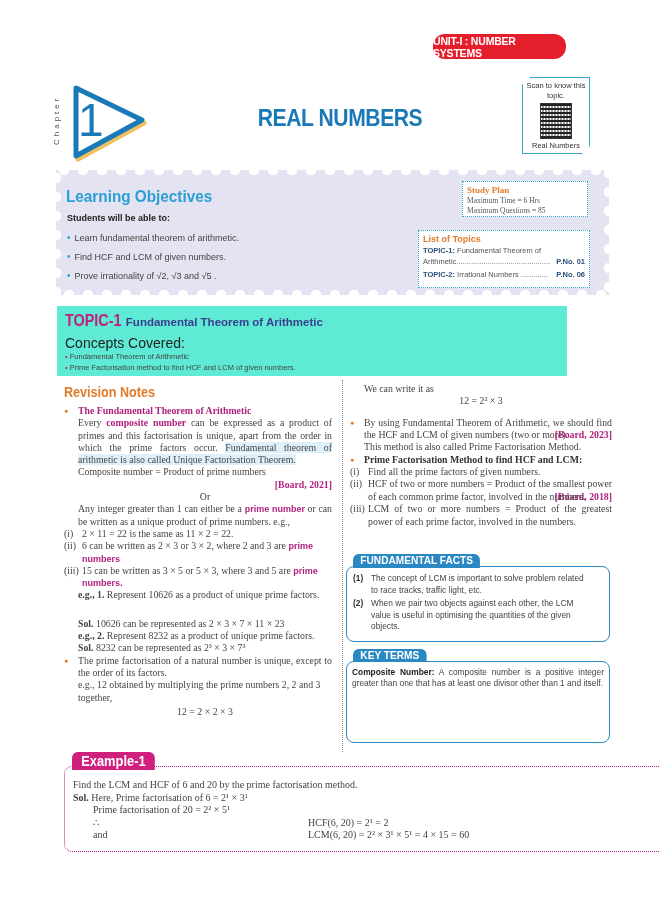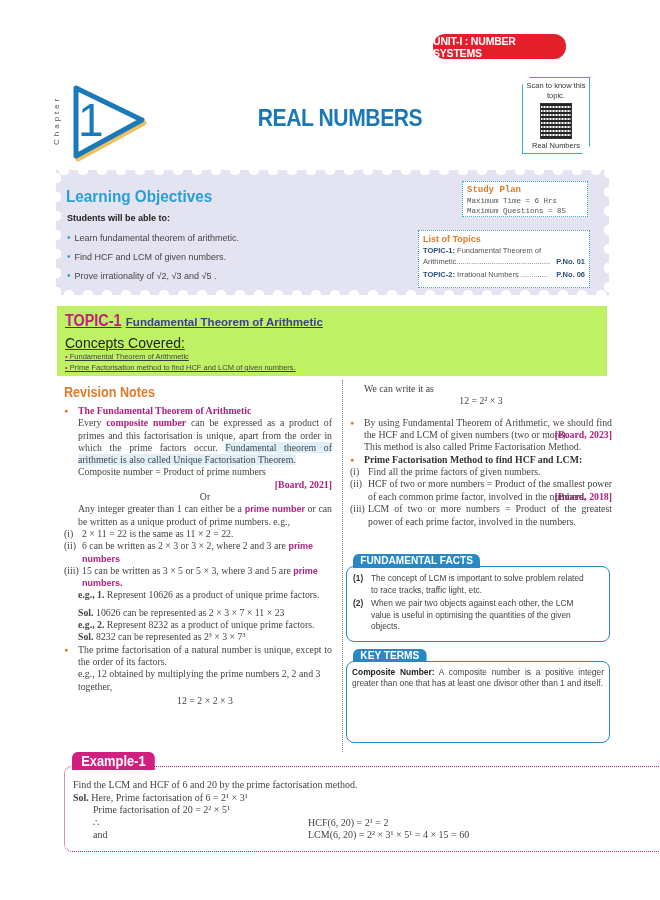--- a/index.html
+++ b/index.html
@@ -71,35 +71,35 @@
     transform: scaleX(0.9); transform-origin: left;
   }
   .lo-sub { position: absolute; left: 11px; top: 43px; font-family: "Liberation Sans", sans-serif; font-size: 9px; color: #222; font-weight: bold; }
   .lo-list { position: absolute; left: 11px; top: 58px; list-style: none; font-family: "Liberation Sans", sans-serif; font-size: 9px; color: #444; }
   .lo-list li { height: 19px; display: flex; align-items: center; }
   .lo-list li::before { content: "•"; color: #2a9fd4; margin-right: 4px; font-size: 10px; }
 
   .study-plan {
     position: absolute; left: 406px; top: 11px; width: 126px; height: 36px;
     border: 1px dotted #3aa6c9; background: #fff; padding: 2px 4px;
-    font-family: Liberation Mono, monospace; font-size: 7.5px; color: #555; line-height: 10px;
+    font-family: Liberation Serif, serif; font-size: 7.5px; color: #555; line-height: 10px;
   }
   .study-plan .hd, .topics .hd { color: #e07b2a; font-weight: bold; font-size: 9px; line-height: 12px; }
   .topics {
     position: absolute; left: 362px; top: 60px; width: 172px; height: 58px;
     border: 1px dotted #3aa6c9; background: #fff; padding: 2px 4px;
     font-family: "Liberation Sans", sans-serif; font-size: 7.5px; color: #555; line-height: 11px;
   }
   .topics .row { display: flex; justify-content: space-between; }
   .topics b { color: #2a4f7a; }
 
   
   .topic-panel {
-    position: absolute; left: 57px; top: 306px; width: 550px; height: 70px;
-    background: #bef264; padding: 6px 8px; text-decoration: underline;
+    position: absolute; left: 57px; top: 306px; width: 510px; height: 70px;
+    background: #5eead4; padding: 6px 8px;
   }
   .topic-head { display: flex; align-items: baseline; gap: 4px; }
   .topic-num { font-family: "Liberation Sans", sans-serif; font-weight: bold; font-size: 16px; color: #c0207d; transform: scaleX(0.9); transform-origin: left; }
   .topic-name { font-family: "Liberation Sans", sans-serif; font-weight: bold; font-size: 11.5px; color: #3b3f8c; margin-left: -6px; }
   .cc-title { font-family: "Liberation Sans", sans-serif; font-size: 14px; color: #222; margin-top: 5px; }
   .cc-list { list-style: none; font-family: "Liberation Sans", sans-serif; font-size: 7.5px; color: #444; line-height: 11px; }
   .cc-list li::before { content: "• "; color: #c0207d; }
 
   
   .rev-title {
@@ -238,21 +238,21 @@
     <div class="just"><span>Every </span><span class="mag">composite number</span><span> can be expressed as a product of primes and this factorisation is unique, apart from the order in which the prime factors occur. </span><span class="hl">Fundamental theorem of arithmetic is also called Unique Factorisation Theorem.</span></div>
     <div>Composite number = Product of prime numbers</div>
     <div class="right board">[Board, 2021]</div>
     <div class="center">Or</div>
     <div class="just"><span>Any integer greater than 1 can either be a </span><span class="magsans">prime number</span><span> or can be written as a unique product of prime numbers. e.g.,</span></div>
   </div>
   <div class="enum"><span class="n">(i)</span><span>2 × 11 = 22 is the same as 11 × 2 = 22.</span></div>
   <div class="enum"><span class="n">(ii)</span><span>6 can be written as 2 × 3 or 3 × 2, where 2 and 3 are </span><span class="magsans">prime numbers</span></div>
   <div class="enum"><span class="n">(iii)</span><span>15 can be written as 3 × 5 or 5 × 3, where 3 and 5 are </span><span class="magsans">prime numbers.</span></div>
   <div class="ind just"><b>e.g., 1.</b><span> Represent 10626 as a product of unique prime factors.</span></div>
-  <div class="ind" style="margin-top:5px;"><b>Sol.</b><span> 10626 can be represented as 2 × 3 × 7 × 11 × 23</span></div>
+  <div class="ind" style="margin-top:16px;"><b>Sol.</b><span> 10626 can be represented as 2 × 3 × 7 × 11 × 23</span></div>
   <div class="ind just"><b>e.g., 2.</b><span> Represent 8232 as a product of unique prime factors.</span></div>
   <div class="ind"><b>Sol.</b><span> 8232 can be represented as 2³ × 3 × 7³</span></div>
   <div class="bul">
     <div class="just">The prime factorisation of a natural number is unique, except to the order of its factors.</div>
     <div>e.g., 12 obtained by multiplying the prime numbers 2, 2 and 3 together,</div>
     <div class="center" style="margin-top:2px;">12 = 2 × 2 × 3</div>
   </div>
 </div>
 
 <div class="col col-right">

